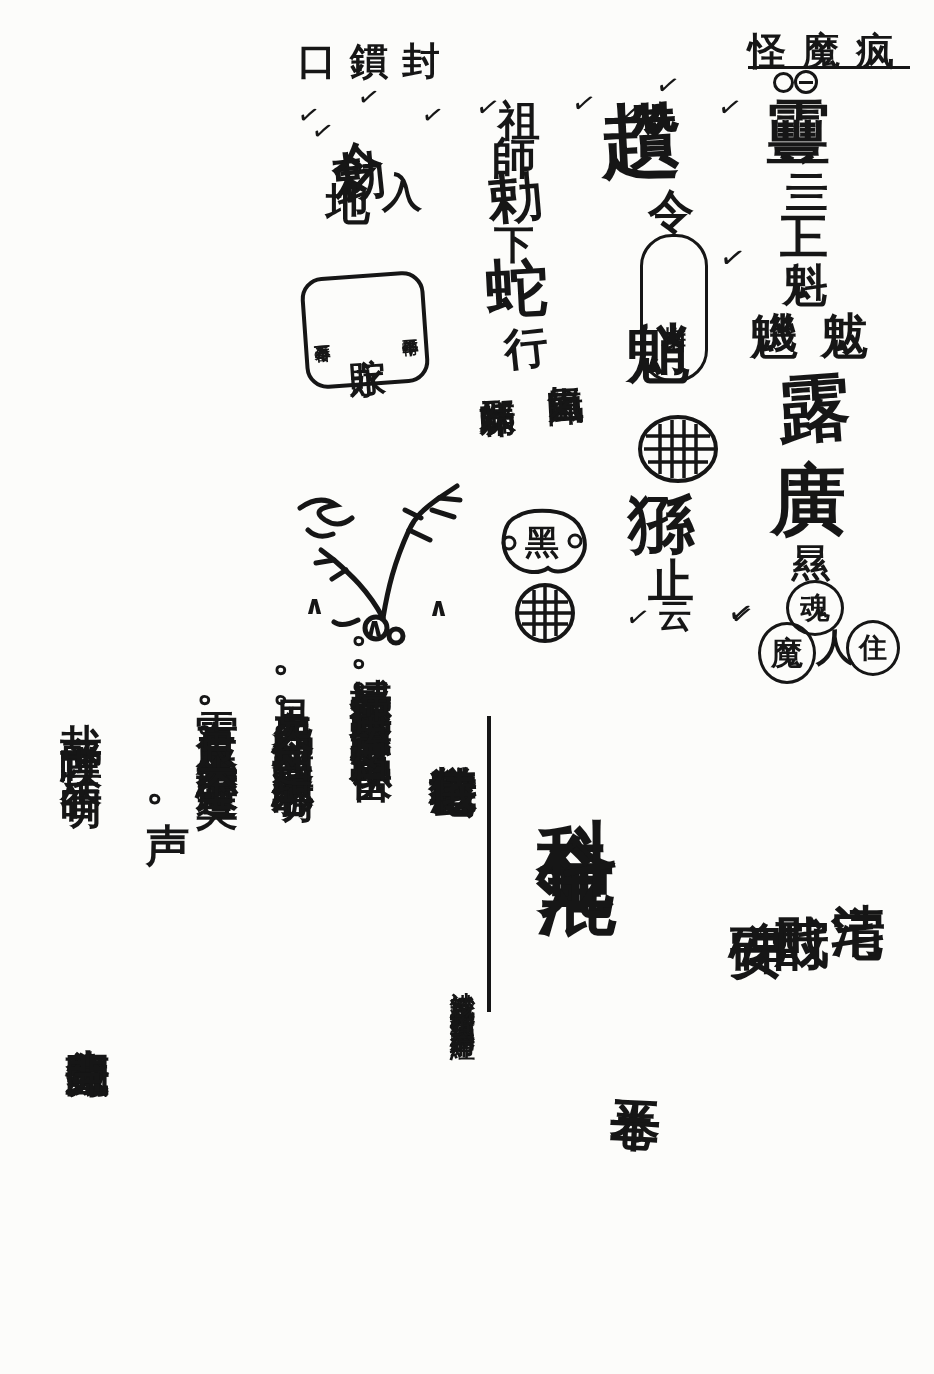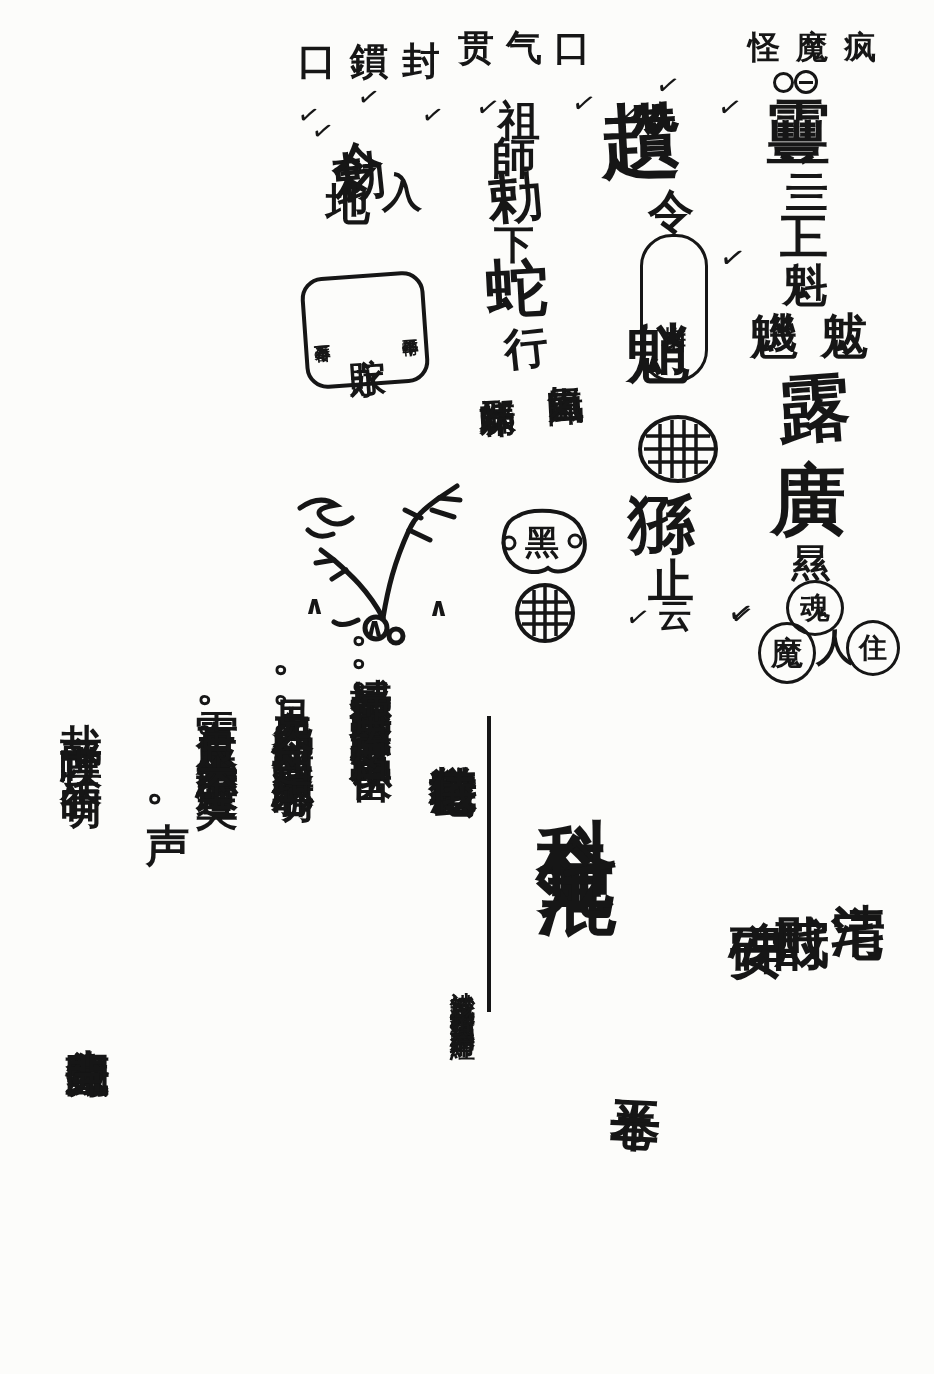--- a/index.html
+++ b/index.html
@@ -51,21 +51,21 @@
   .margin-line{
     position:absolute; background:#161616;
   }
   svg{position:absolute; overflow:visible;}
 </style>
 </head>
 <body>
 
 <div id="page">
 
-  <div class="h-label" style="left:748px; top:26px; font-size:32px; letter-spacing:16px;">怪魔疯</div>
+  <div class="h-label" style="left:748px; top:26px; font-size:38px; letter-spacing:16px;text-decoration:underline;">怪魔疯</div>
 
   <span class="ring" style="left:773px; top:72px; width:15px; height:15px;"></span>
   <span class="ring" style="left:794px; top:70px; width:18px; height:18px;">
       <i class="bar"></i>
     </span>
 
   <div class="glyph" style="left:764px; top:98px;  font-size:66px;">靊</div>
   <div class="glyph" style="left:786px; top:172px; font-size:42px;">亖</div>
   <div class="glyph" style="left:780px; top:212px; font-size:48px;">㠪</div>
   <div class="glyph" style="left:782px; top:262px; font-size:46px;">魁</div>
@@ -102,21 +102,20 @@
     <path d="M24,10 V60 M36,6 V64 M48,6 V64 M60,10 V60 M10,22 H74 M8,35 H78 M12,48 H72" stroke="#161616" stroke-width="3.5" fill="none"></path>
   </svg>
 
   <div class="glyph" style="left:628px; top:490px; font-size:66px;">猻</div>
   <div class="glyph" style="left:648px; top:558px; font-size:46px;">止</div>
   <div class="glyph" style="left:658px; top:598px; font-size:34px;">云</div>
 
   <span class="v-mark" style="left:626px; top:604px; font-size:28px;">✓</span>
   <span class="v-mark" style="left:730px; top:602px; font-size:28px;">✓</span>
 
-  <div class="h-label" style="left:458px; top:24px; font-size:36px; letter-spacing:12px;">贯气口</div>
 
   <span class="v-mark" style="left:476px; top:94px; font-size:28px;">✓</span>
   <span class="v-mark" style="left:572px; top:90px; font-size:28px;">✓</span>
 
   <div class="glyph" style="left:498px; top:100px; font-size:42px;">祖</div>
   <div class="glyph" style="left:492px; top:136px; font-size:44px;">師</div>
   <div class="glyph" style="left:488px; top:170px; font-size:54px; transform:rotate(-5deg);">勅</div>
   <div class="glyph" style="left:494px; top:224px; font-size:40px;">下</div>
   <div class="glyph" style="left:486px; top:258px; font-size:62px; transform:rotate(-3deg);">蛇</div>
   <div class="glyph" style="left:504px; top:326px; font-size:44px; transform:rotate(-6deg);">行</div>

